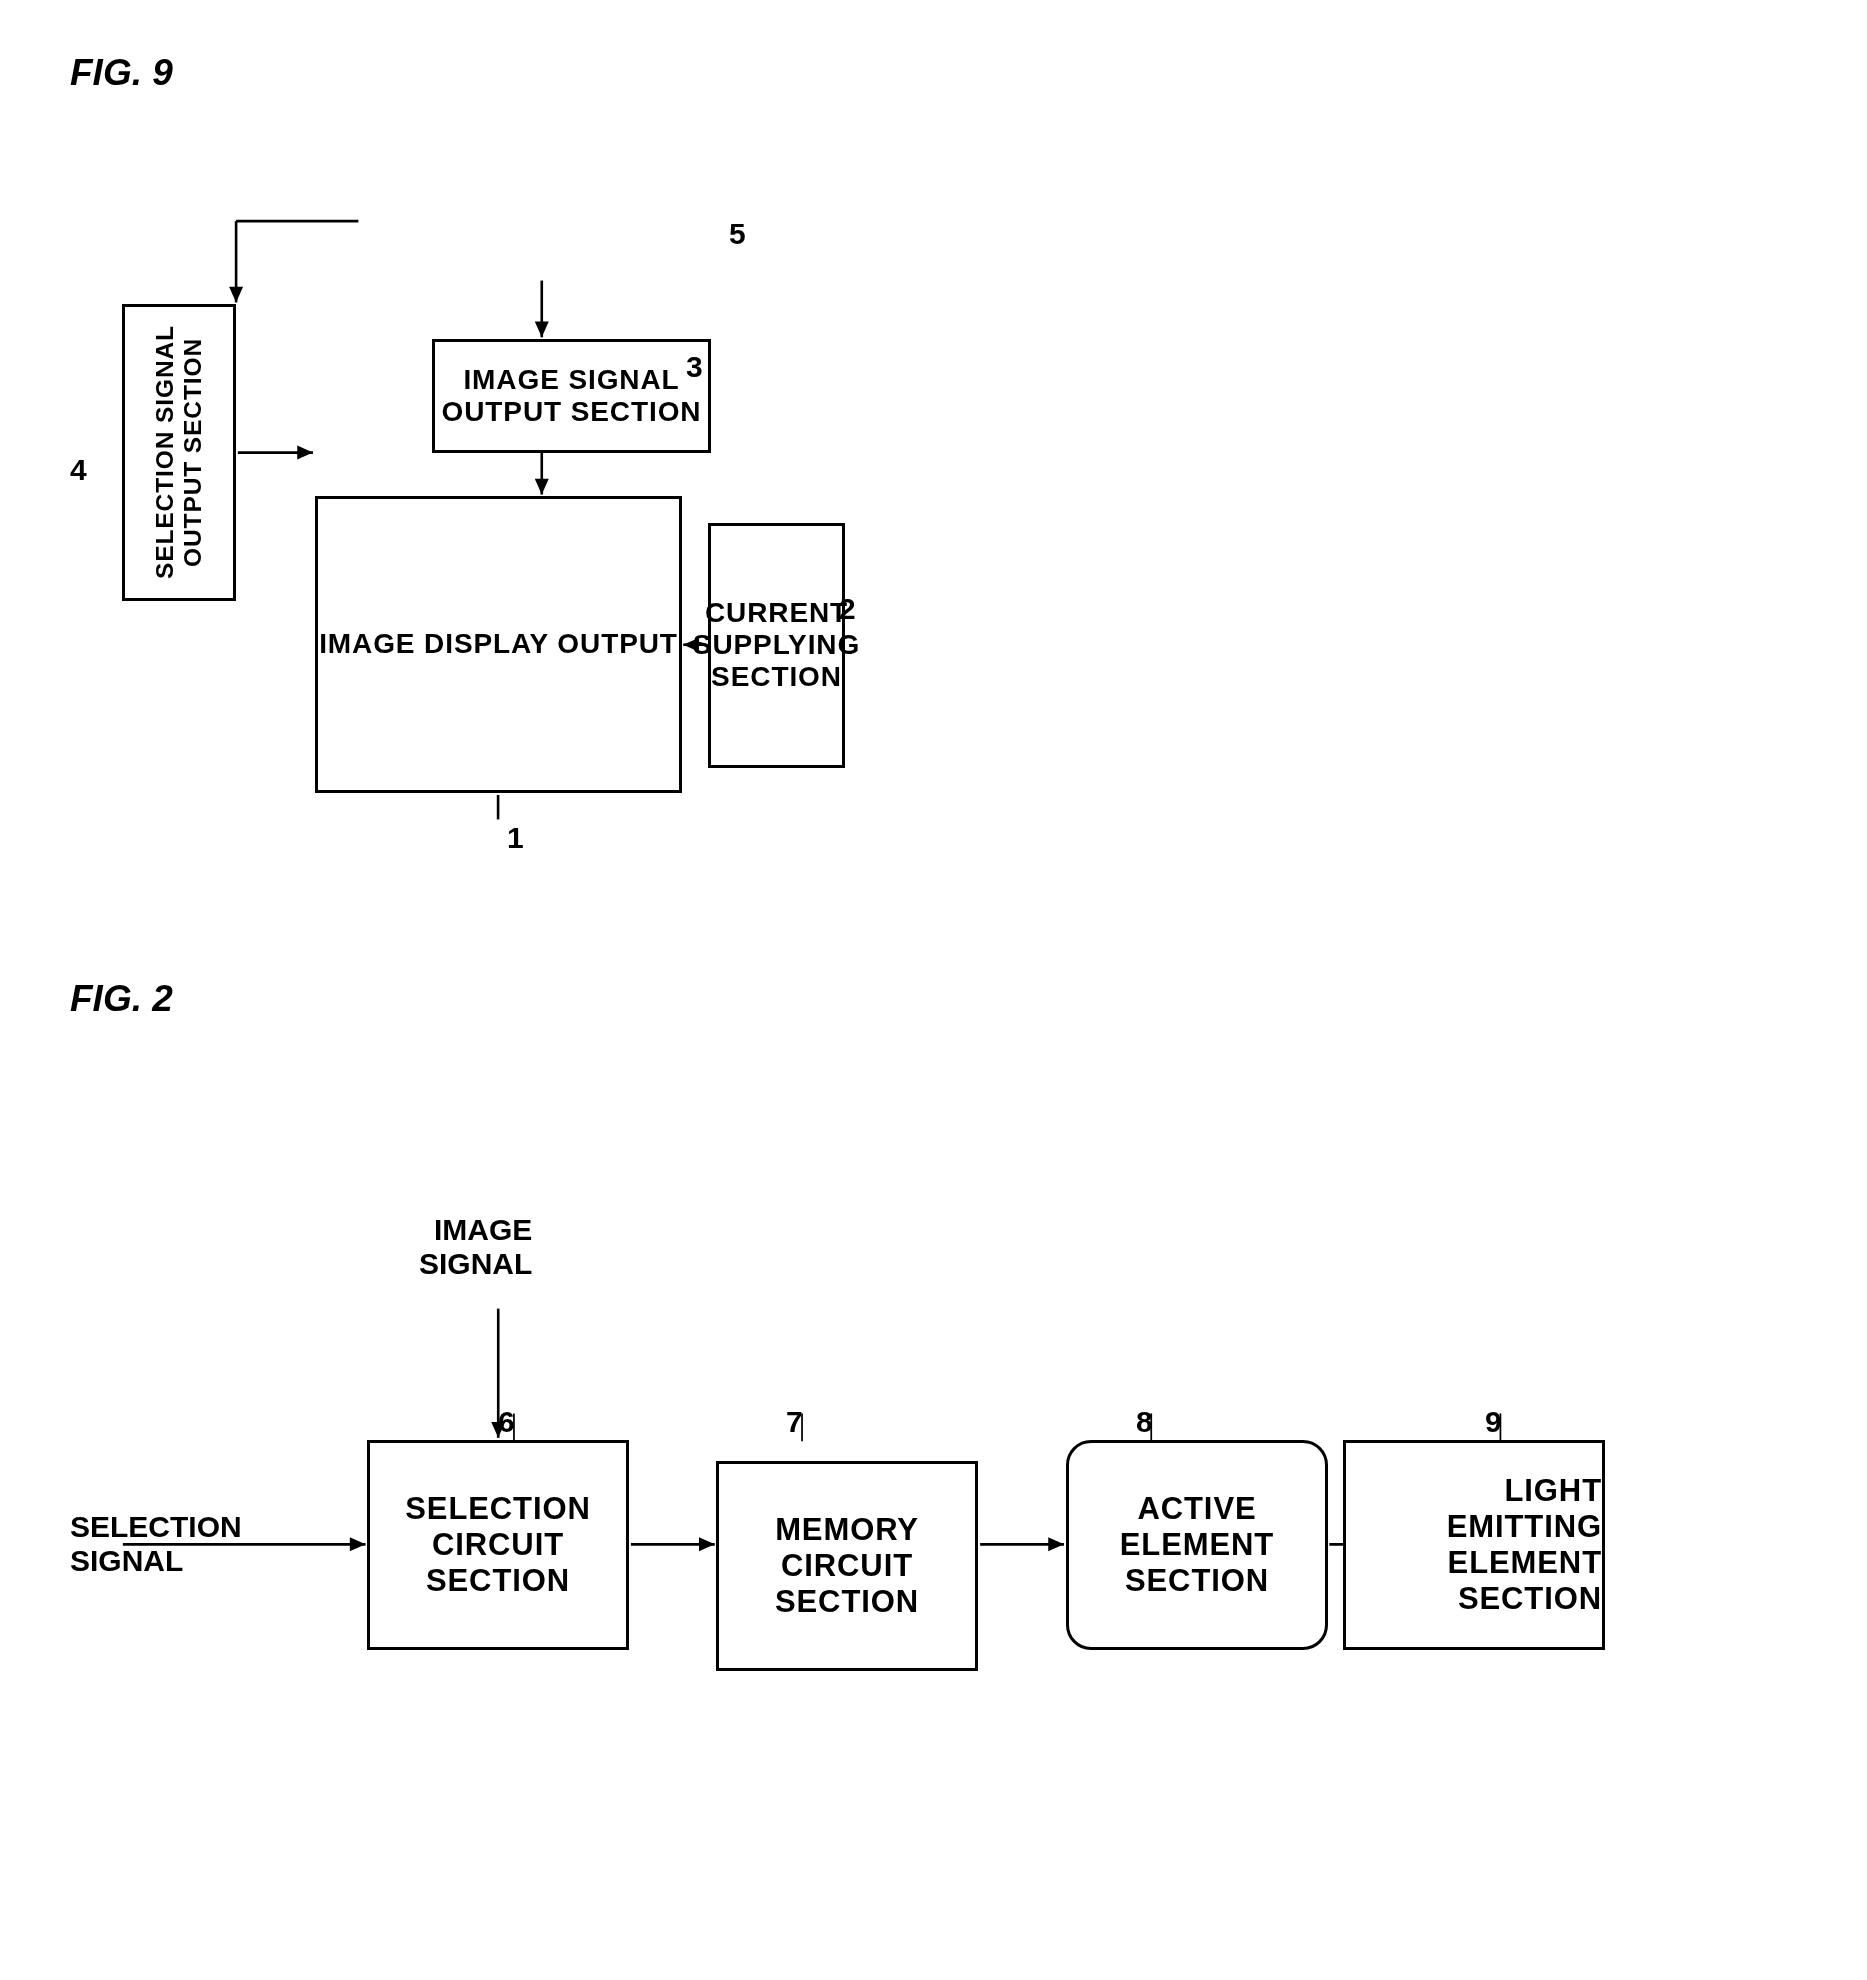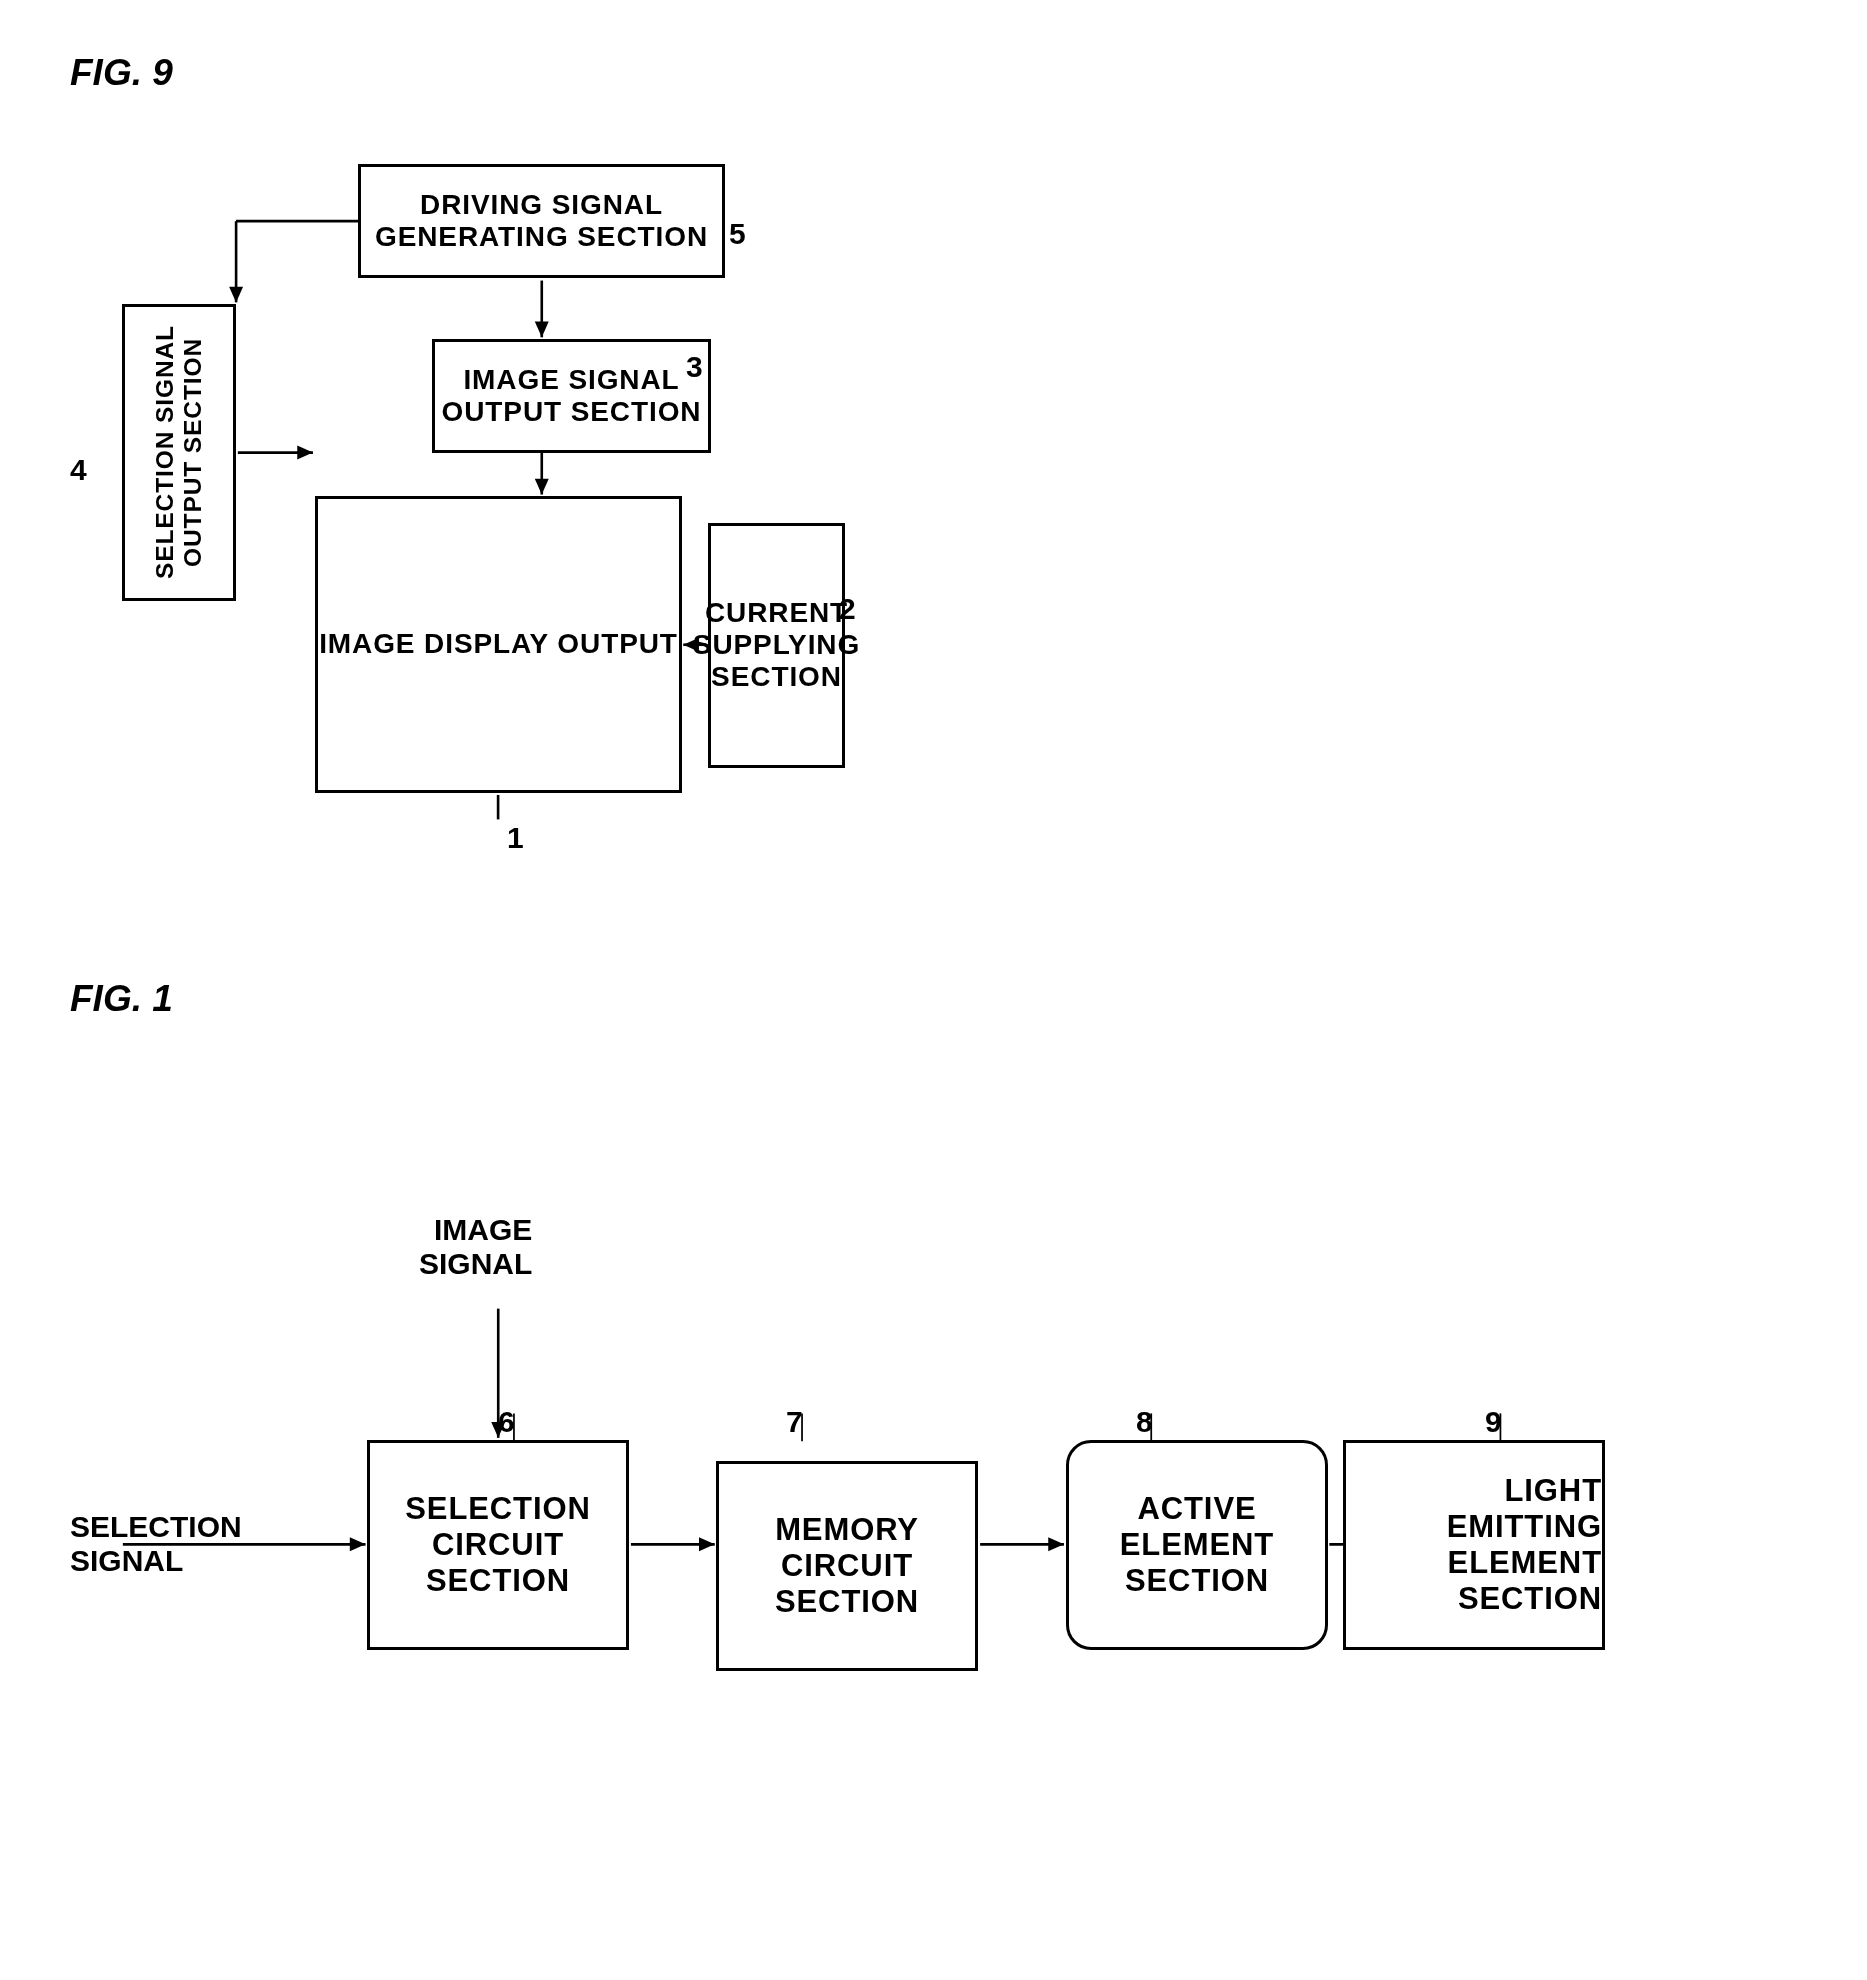--- a/index.html
+++ b/index.html
@@ -193,23 +193,20 @@
 
       <line x1="192" y1="390" x2="278" y2="390" stroke="#000" stroke-width="3"></line>
       <polygon points="278,390 260,382 260,398" fill="#000"></polygon>
 
       <line x1="728" y1="610" x2="702" y2="610" stroke="#000" stroke-width="3"></line>
       <polygon points="702,610 720,602 720,618" fill="#000"></polygon>
 
       <line x1="490" y1="782" x2="490" y2="810" stroke="#000" stroke-width="3"></line>
     </svg>
 
-    <div class="box box-driving">
-      <span style="white-space:pre-line;">DRIVING SIGNAL<br>GENERATING SECTION</span>
-    </div>
 
     <div class="box box-image-signal">
       <span style="white-space:pre-line;">IMAGE SIGNAL<br>OUTPUT SECTION</span>
     </div>
 
     <div class="box box-image-display">
       <span>IMAGE DISPLAY
 OUTPUT</span>
     </div>
 
@@ -223,21 +220,21 @@
 
     <span class="ref-num" style="top:105px; left:659px;">5</span>
     <span class="ref-num" style="top:238px; left:616px;">3</span>
     <span class="ref-num" style="top:480px; left:769px;">2</span>
     <span class="ref-num" style="top:341px; left:0px;">4</span>
     <span class="ref-num" style="top:709px; left:437px;">1</span>
   </div>
 </div>
 
 <div class="fig2-container">
-  <div class="figure-label">FIG. 1</div>
+  <div class="figure-label">FIG. 2</div>
 
   <div class="fig2-diagram">
     <svg class="fig2-arrows" viewBox="0 0 1960 1000" width="1712" height="873">
 
       <line x1="490" y1="310" x2="490" y2="458" stroke="#000" stroke-width="3"></line>
       <polygon points="490,458 482,440 498,440" fill="#000"></polygon>
 
       <line x1="60" y1="580" x2="338" y2="580" stroke="#000" stroke-width="3"></line>
       <polygon points="338,580 320,572 320,588" fill="#000"></polygon>
 

